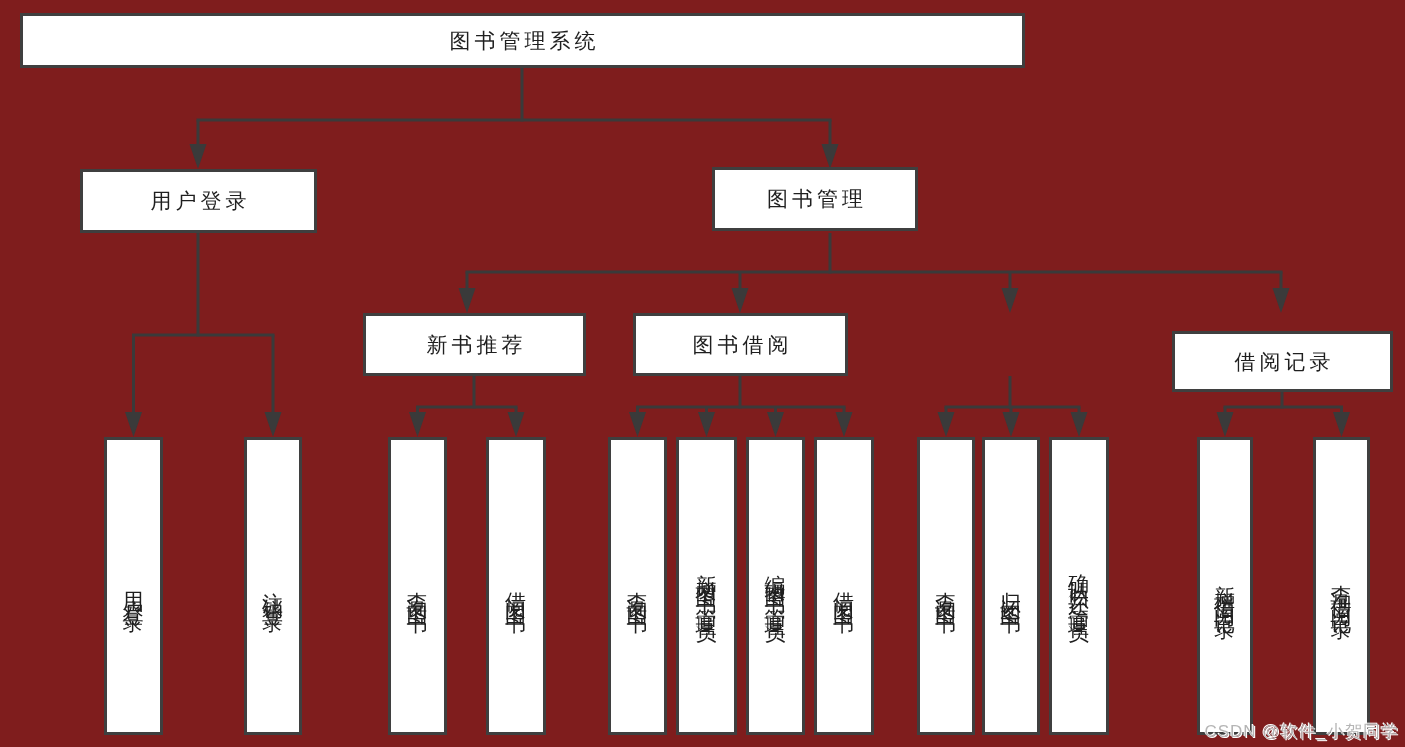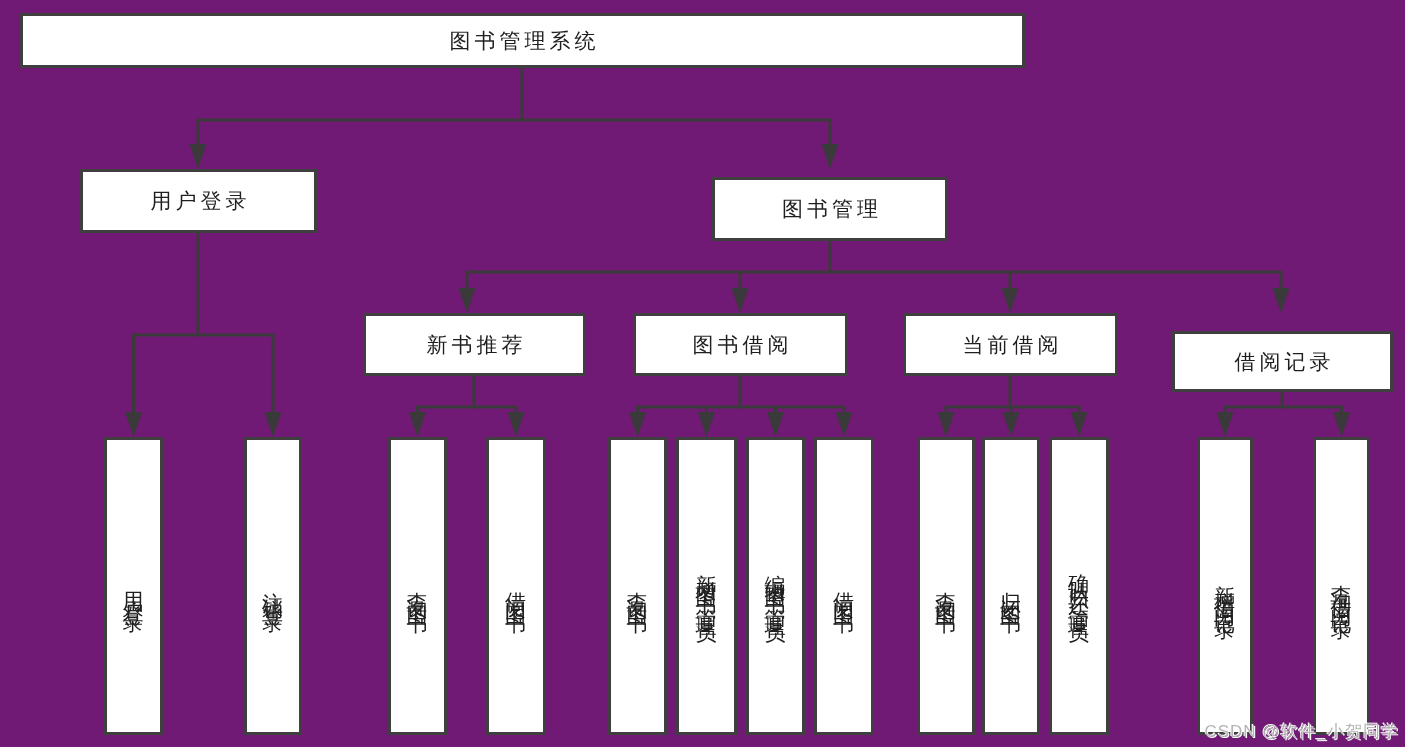--- a/index.html
+++ b/index.html
@@ -5,21 +5,21 @@
   html, body {
     margin: 0;
     padding: 0;
     background: #ffffff;
     font-family: "Liberation Sans", "DejaVu Sans", sans-serif;
   }
   #canvas {
     position: relative;
     width: 1405px;
     height: 747px;
-    background: #701a75;
+    background: #7f1d1d;
     overflow: hidden;
   }
   #connectors {
     position: absolute;
     left: 0;
     top: 0;
     z-index: 1;
   }
   .node {
     position: absolute;
@@ -128,25 +128,24 @@
       <polygon points="1002.5,412 1019.5,412 1011,437"></polygon>
       <polygon points="1070.5,412 1087.5,412 1079,437"></polygon>
       <polygon points="1216.5,412 1233.5,412 1225,437"></polygon>
       <polygon points="1333,412 1350,412 1341.5,437"></polygon>
     </g>
   </svg>
 
   <div class="node h" style="left:20px;top:13px;width:1005px;height:55px">图书管理系统</div>
 
   <div class="node h" style="left:80px;top:169px;width:237px;height:64px">用户登录</div>
-  <div class="node h" style="left:712px;top:177px;width:236px;height:64px">图书管理</div>
+  <div class="node h" style="left:712px;top:167px;width:206px;height:64px">图书管理</div>
 
   <div class="node h" style="left:633px;top:313px;width:215px;height:63px">图书借阅</div>
   <div class="node h" style="left:363px;top:313px;width:223px;height:63px">新书推荐</div>
-  <div class="node h" style="left:903px;top:313px;width:215px;height:63px">当前借阅</div>
   <div class="node h" style="left:1172px;top:331px;width:221px;height:61px">借阅记录</div>
 
   <div class="node v leaf" style="left:104px;width:59px">用户登录</div>
   <div class="node v leaf" style="left:244px;width:58px">注销登录</div>
 
   <div class="node v leaf" style="left:388px;width:59px">查询图书</div>
   <div class="node v leaf" style="left:486px;width:60px">借阅图书</div>
 
   <div class="node v leaf" style="left:608px;width:59px">查询图书</div>
   <div class="node v leaf" style="left:676px;width:61px">新增图书（管理员）</div>

